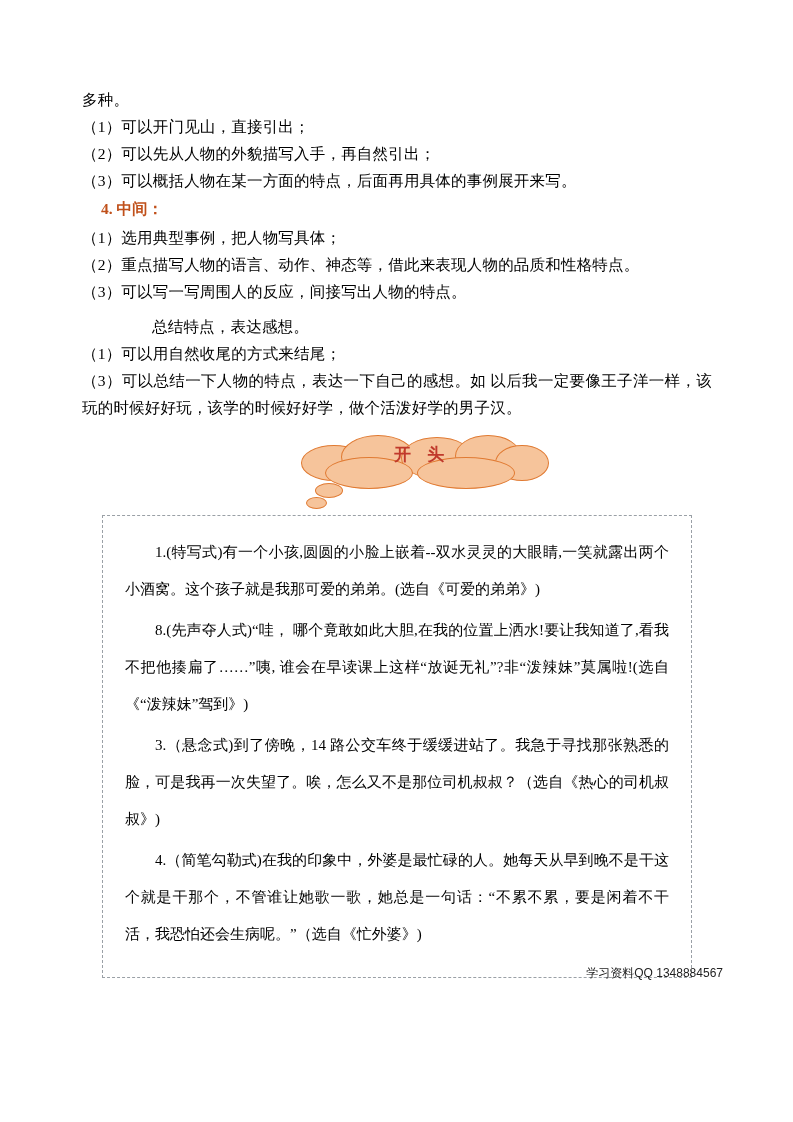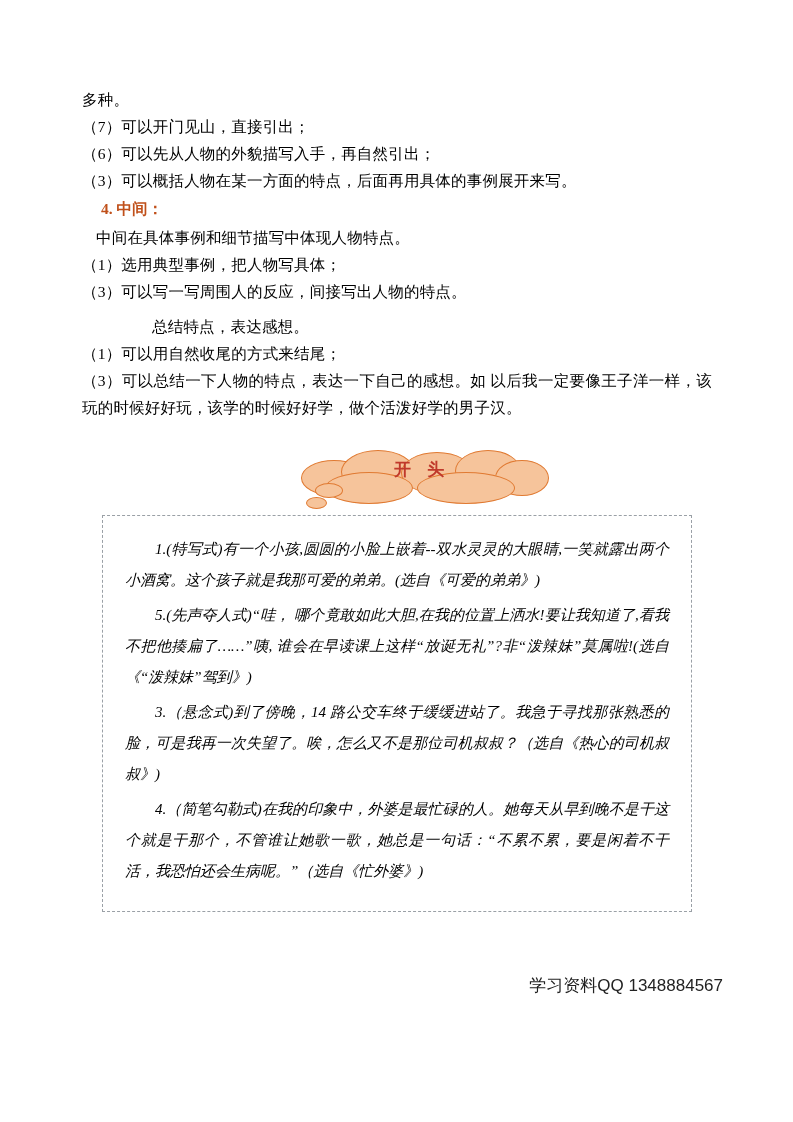--- a/index.html
+++ b/index.html
@@ -60,21 +60,21 @@
 
   
   .cloud-wrap {
     position: relative;
     height: 78px;
     margin-top: 14px;
   }
   .cloud {
     position: absolute;
     left: 215px;
-    top: 15px;
+    top: 0;
     width: 250px;
     height: 46px;
   }
   .cloud .blob {
     position: absolute;
     background: #f6c49b;
     border: 1.6px solid #e07a32;
     border-radius: 50%;
   }
   .cloud .b1 { left: 4px;   top: 10px; width: 64px;  height: 34px; }
@@ -107,52 +107,51 @@
 
   
   .example-box {
     margin: 2px 20px 0 20px;
     border: 1px dashed #9aa0a6;
     padding: 18px 22px 20px 22px;
     box-sizing: border-box;
   }
   .ex-item {
     font-size: 15px;
-    line-height: 31px;
+    line-height: 37px;
     text-align: justify;
     text-justify: inter-character;
     text-indent: 30px;
     margin: 0 0 4px 0;
-    font-style: italic;
   }
   .footer {
     position: absolute;
     right: 70px;
-    bottom: 57px;
-    font-size: 17px;
+    bottom: 72px;
+    font-size: 12px;
     color: #222222;
     font-family: "Liberation Sans", sans-serif;
   }
 </style>
 </head>
 <body>
 
 <div class="page">
 
   <div class="content">
 
     <div class="line">多种。</div>
-    <div class="line">（7）可以开门见山，直接引出；</div>
-    <div class="line">（6）可以先从人物的外貌描写入手，再自然引出；</div>
+    <div class="line">（1）可以开门见山，直接引出；</div>
+    <div class="line">（2）可以先从人物的外貌描写入手，再自然引出；</div>
     <div class="line">（3）可以概括人物在某一方面的特点，后面再用具体的事例展开来写。</div>
 
 
     <div class="heading">4. 中间：</div>
-    <div class="line indent-para">中间在具体事例和细节描写中体现人物特点。</div>
     <div class="line">（1）选用典型事例，把人物写具体；</div>
+    <div class="line">（2）重点描写人物的语言、动作、神态等，借此来表现人物的品质和性格特点。</div>
     <div class="line">（3）可以写一写周围人的反应，间接写出人物的特点。</div>
 
     <div class="spacer-sm"></div>
 
     <div class="line indent-deep">总结特点，表达感想。</div>
     <div class="line">（1）可以用自然收尾的方式来结尾；</div>
     <div class="line justify-block">（3）可以总结一下人物的特点，表达一下自己的感想。如 以后我一定要像王子洋一样，该玩的时候好好玩，该学的时候好好学，做个活泼好学的男子汉。</div>
 
     <div class="cloud-wrap">
       <div class="cloud">
@@ -164,21 +163,21 @@
         <div class="blob b6"></div>
         <div class="blob b7"></div>
         <div class="cloud-label">开 头</div>
       </div>
       <div class="tail tail1"></div>
       <div class="tail tail2"></div>
     </div>
 
     <div class="example-box">
       <p class="ex-item">1.(特写式)有一个小孩,圆圆的小脸上嵌着--双水灵灵的大眼睛,一笑就露出两个小酒窝。这个孩子就是我那可爱的弟弟。(选自《可爱的弟弟》)</p>
-      <p class="ex-item">5.(先声夺人式)“哇， 哪个竟敢如此大胆,在我的位置上洒水!要让我知道了,看我不把他揍扁了……”咦, 谁会在早读课上这样“放诞无礼”?非“泼辣妹”莫属啦!(选自《“泼辣妹”驾到》)</p>
+      <p class="ex-item">8.(先声夺人式)“哇， 哪个竟敢如此大胆,在我的位置上洒水!要让我知道了,看我不把他揍扁了……”咦, 谁会在早读课上这样“放诞无礼”?非“泼辣妹”莫属啦!(选自《“泼辣妹”驾到》)</p>
       <p class="ex-item">3.（悬念式)到了傍晚，14 路公交车终于缓缓进站了。我急于寻找那张熟悉的脸，可是我再一次失望了。唉，怎么又不是那位司机叔叔？（选自《热心的司机叔叔》)</p>
       <p class="ex-item">4.（简笔勾勒式)在我的印象中，外婆是最忙碌的人。她每天从早到晚不是干这个就是干那个，不管谁让她歌一歌，她总是一句话：“不累不累，要是闲着不干活，我恐怕还会生病呢。”（选自《忙外婆》)</p>
     </div>
 
   </div>
 
   <div class="footer">学习资料QQ 1348884567</div>
 
 </div>
 

